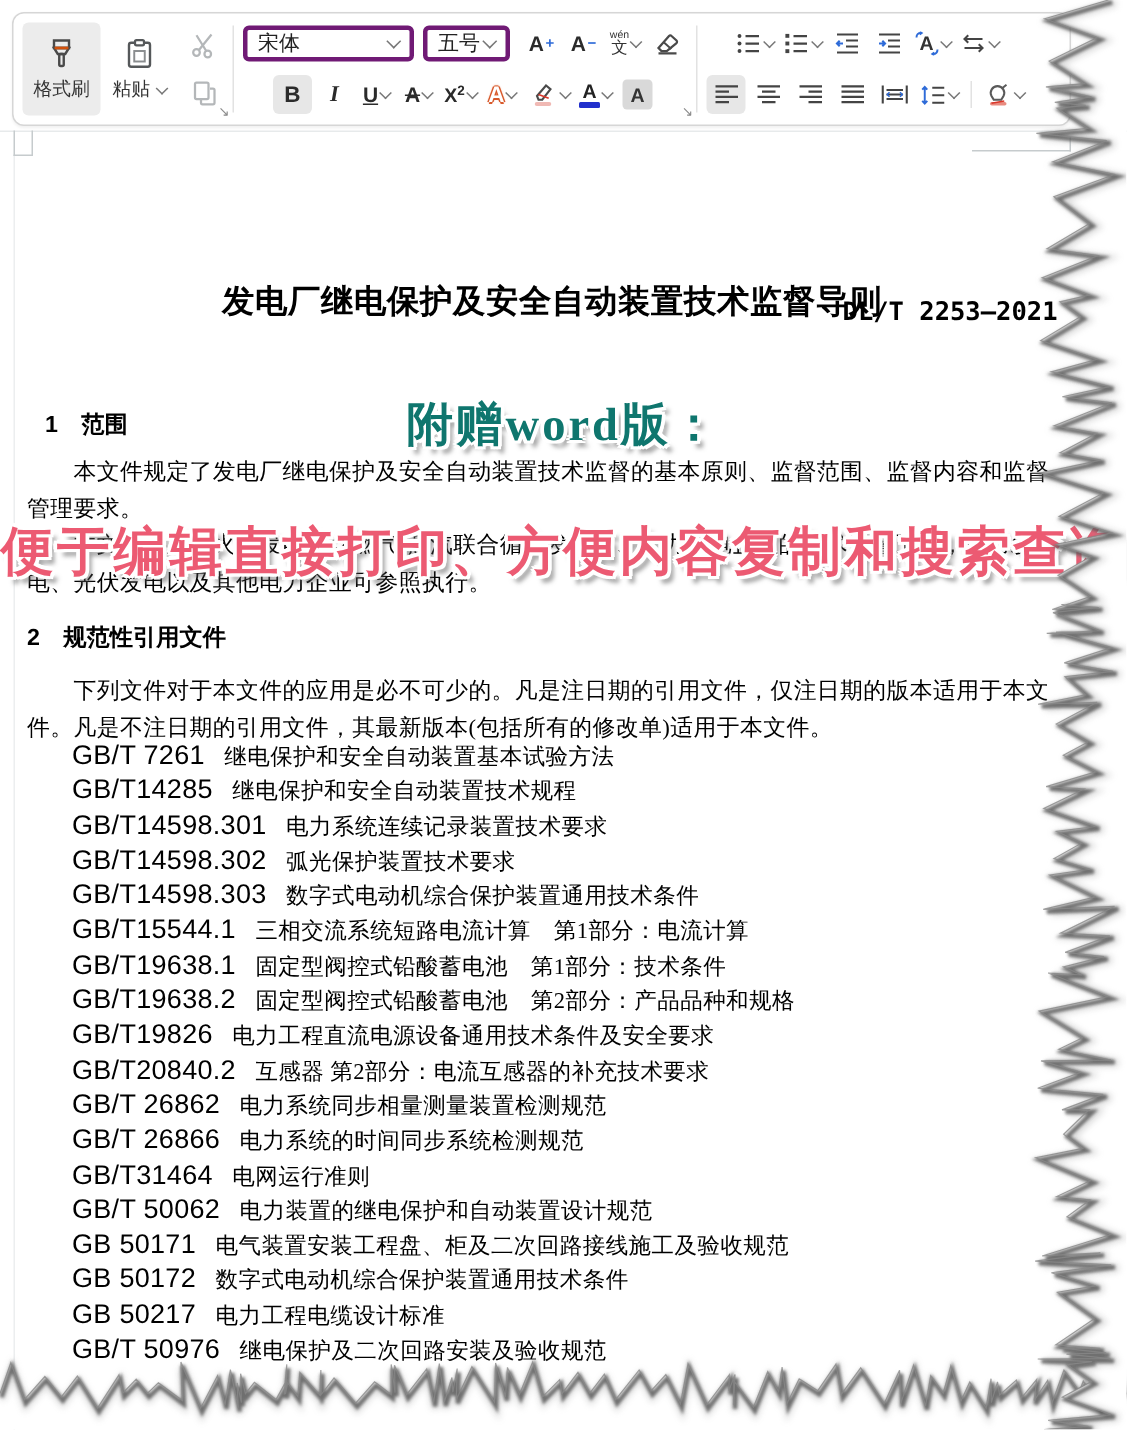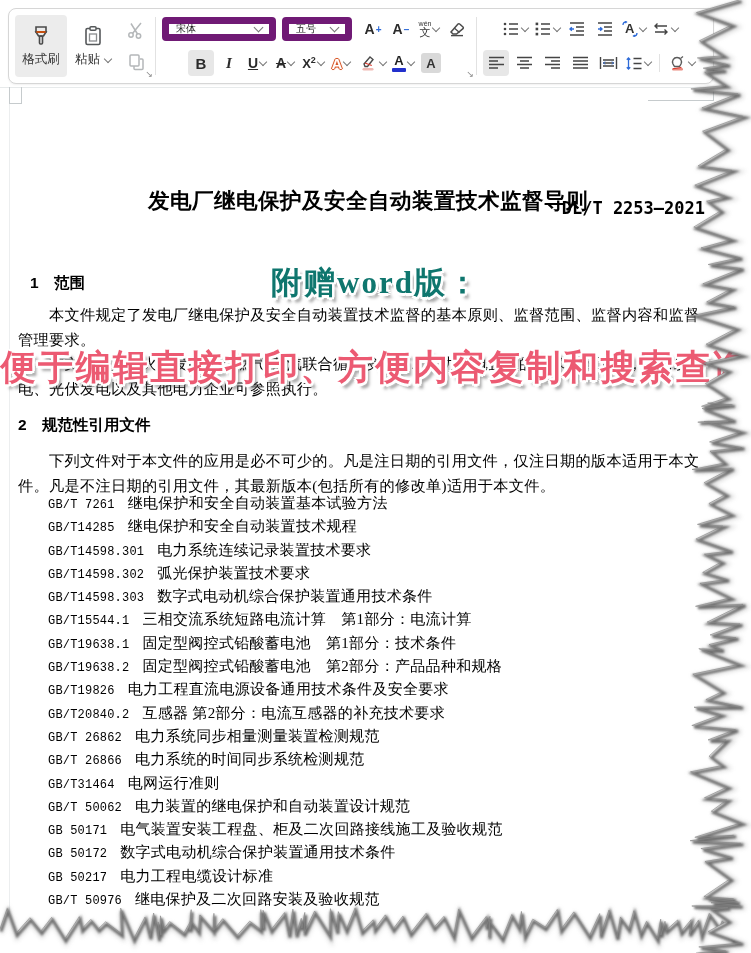--- a/index.html
+++ b/index.html
@@ -16,24 +16,24 @@
   button{font-family:inherit;background:none;border:none;padding:0;cursor:pointer;}
   .big-btn{width:52px;height:62px;border-radius:4px;display:flex;flex-direction:column;
     align-items:center;justify-content:center;gap:3px;font-size:12.5px;color:#333;font-family:Liberation Mono, monospace;}
   .big-btn.active{background:#ececec;}
   .big-btn .lbl{display:flex;align-items:center;gap:3px;}
   .mini-col{display:flex;flex-direction:column;justify-content:space-between;height:58px;margin-left:4px;}
   .mini-btn{width:26px;height:26px;display:flex;align-items:center;justify-content:center;border-radius:4px;}
   .launcher{position:absolute;right:-4px;bottom:0px;font-size:9px;color:#8a8a8a;line-height:9px;}
   .col2{display:flex;flex-direction:column;justify-content:space-between;padding:1px 0;}
   .trow{display:flex;align-items:center;height:30px;gap:2px;}
-  .combo{height:24px;border:7px solid #701a75;border-radius:4px;display:flex;align-items:center;
-    justify-content:space-between;padding:0 7px;font-size:10px;color:#222;background:#fff;box-sizing:border-box;}
+  .combo{height:24px;border:3px solid #701a75;border-radius:4px;display:flex;align-items:center;
+    justify-content:space-between;padding:0 7px;font-size:14px;color:#222;background:#fff;box-sizing:border-box;}
   .combo.name{width:114px;margin-right:4px;}
-  .combo.size{width:70px;margin-right:6px;}
+  .combo.size{width:58px;margin-right:6px;}
   .chev{width:6px;height:6px;border-right:1.4px solid #777;border-bottom:1.4px solid #777;
     transform:rotate(45deg);margin-top:-3px;flex:0 0 auto;}
   .caret{width:5px;height:5px;border-right:1.3px solid #777;border-bottom:1.3px solid #777;
     transform:rotate(45deg);margin-top:-2px;margin-left:2px;flex:0 0 auto;}
   .ibtn{min-width:26px;height:26px;border-radius:4px;display:flex;align-items:center;
     justify-content:center;color:#2b2b2b;font-size:14px;padding:0 2px;}
   .ibtn.active{background:#e7e7e7;}
   .ibtn .glyph{font-weight:600;}
   sup.blue{color:#2e6bd8;font-size:10px;font-weight:700;margin-left:1px;}
   .pinyin{display:flex;flex-direction:column;align-items:center;line-height:1;}
@@ -74,21 +74,21 @@
     font-family:"Liberation Sans","DejaVu Sans",sans-serif;}
   .h2.s1{top:185px;margin-left:12px;}
   .h2.s2{top:327px;}
   .para{position:absolute;left:18px;width:700px;font-size:15.2px;line-height:24.5px;
     white-space:pre-line;letter-spacing:.3px;}
   .para.p1{top:215px;}
   .para.p2{top:264px;}
   .para.p3{top:361px;}
   .refs{position:absolute;left:48px;top:404px;width:680px;}
   .ref-line{height:23.3px;line-height:23.3px;font-size:15px;white-space:nowrap;}
-  .ref-code{font-family:Liberation Mono, monospace;font-size:12px;letter-spacing:.2px;}
+  .ref-code{font-family:Liberation Sans, sans-serif;font-size:18px;letter-spacing:.2px;}
   .ref-title{margin-left:13px;letter-spacing:.3px;}
 
   
   .wm{position:absolute;left:0;width:751px;text-align:center;font-weight:800;
     font-family:"Liberation Serif","DejaVu Serif",serif;z-index:5;pointer-events:none;
     text-shadow:-2px -2px 0 #fff,2px -2px 0 #fff,-2px 2px 0 #fff,2px 2px 0 #fff,
       0 -2.5px 0 #fff,0 2.5px 0 #fff,-2.5px 0 0 #fff,2.5px 0 0 #fff,
       -2px 0 0 #fff,2px 0 0 #fff,4px 5px 3px rgba(90,90,90,.55);}
   .wm1{top:262px;font-size:31px;letter-spacing:2px;}
   .wm2{top:344px;font-size:35px;letter-spacing:2.5px;}

